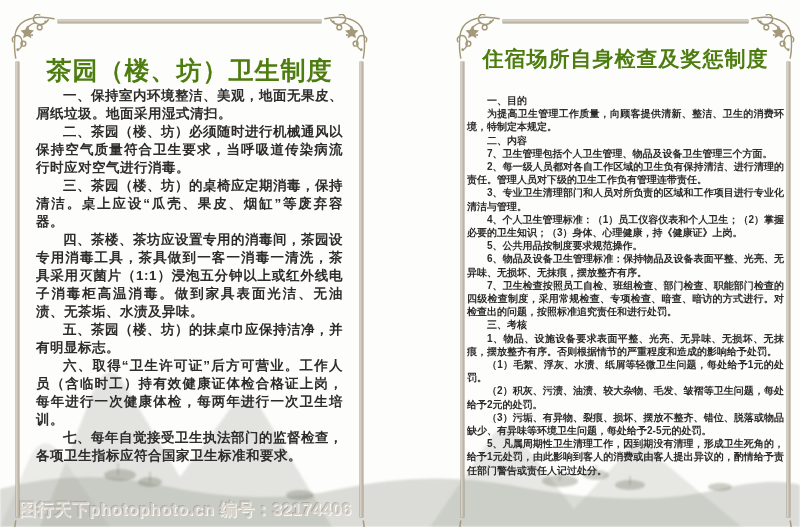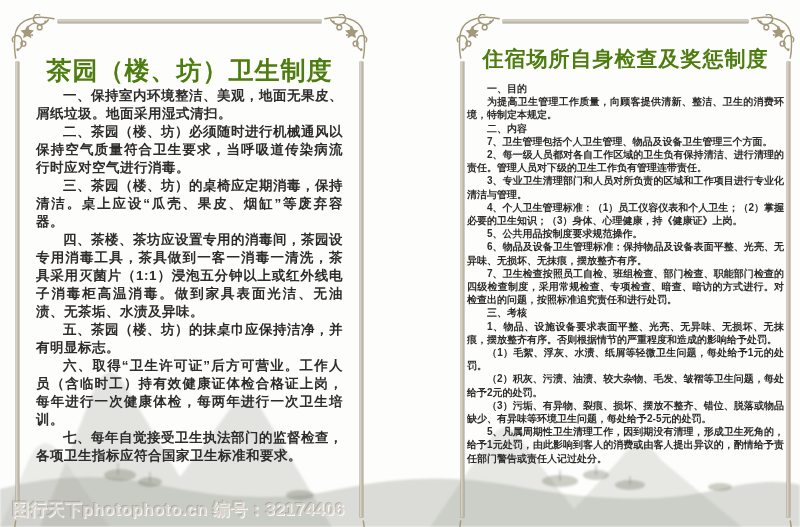--- a/index.html
+++ b/index.html
@@ -43,28 +43,28 @@
   }
   .panel.left h1.poster-title{padding-top:42px;font-size:25px;letter-spacing:1px;}
   .panel.right h1.poster-title{padding-top:33px;font-size:21px;letter-spacing:1px;font-family:Liberation Mono, monospace;}
 
   .body{color:#2e2c2b;text-align:justify;font-weight:bold;}
   .panel.left .body{
     padding:0 28px;
     font-size:13.5px;line-height:18px;letter-spacing:0.5px;
   }
   .panel.right .body{
-    margin-top:9px;padding:0 14px;
+    margin-top:21px;padding:0 14px;
     font-size:10px;line-height:13.2px;letter-spacing:0px;
   }
   .body p{margin:0;text-indent:2em;}
 
   
   .watermark{
-    position:absolute;left:12px;top:498px;z-index:5;
+    position:absolute;left:19px;top:498px;z-index:5;
     font-size:17px;font-weight:bold;letter-spacing:0.5px;
     color:rgba(213,209,200,0.95);
     text-shadow:1px 1px 0 rgba(255,255,255,0.85),-1px -1px 0 rgba(140,137,128,0.45);
     white-space:nowrap;
   }
 </style>
 </head>
 <body>
 
 <svg width="0" height="0" style="position:absolute">

